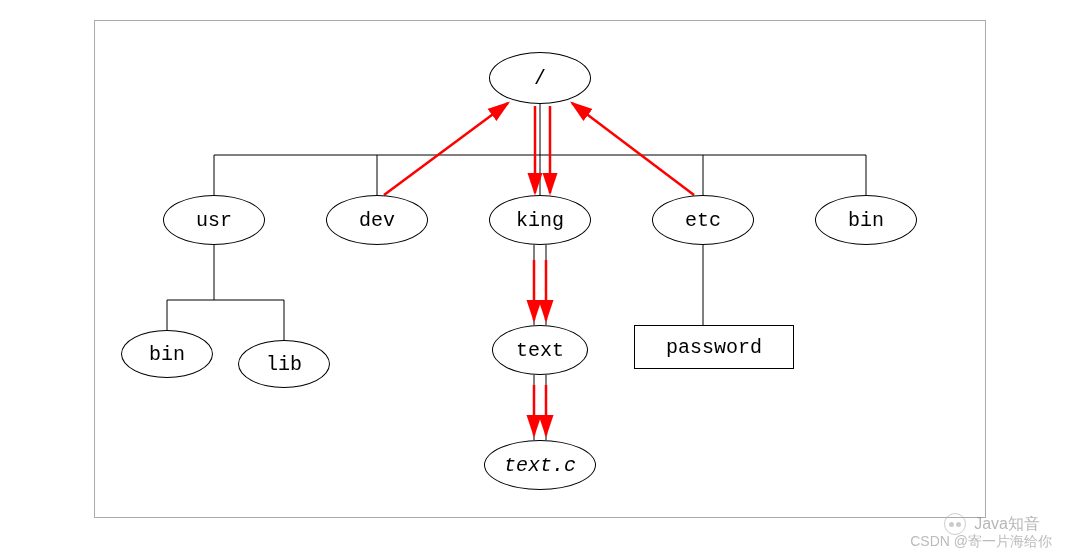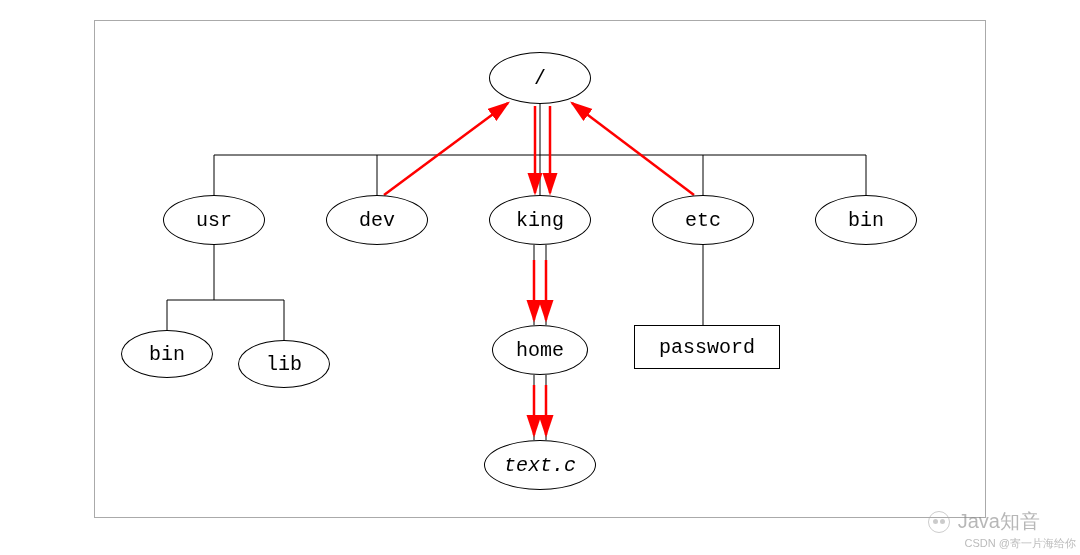--- a/index.html
+++ b/index.html
@@ -34,33 +34,33 @@
       justify-content: center;
       font-size: 20px;
       background: #fff;
     }
     .ellipse { border-radius: 50%; }
     .rect { }
     .watermark-java {
       position: absolute;
       right: 40px;
       bottom: 20px;
-      font-size: 20px;
+      font-size: 16px;
       color: #888;
       font-family: Arial, sans-serif;
       opacity: 0.6;
       display: flex;
       align-items: center;
       gap: 8px;
     }
     .watermark-csdn {
       position: absolute;
-      right: 4px;
+      right: 28px;
       bottom: 4px;
-      font-size: 11px;
+      font-size: 14px;
       color: #bbb;
       font-family: Arial, sans-serif;
       text-align: center;
     }
     .wm-logo {
       width: 22px; height: 22px; border-radius: 50%;
       border: 1px solid #aaa; position: relative;
       display:flex; align-items:center; justify-content:center;
     }
     .wm-logo::before, .wm-logo::after {
@@ -145,28 +145,28 @@
 
 <div class="node ellipse" style="left: calc(94px + 27px); top: calc(20px + 310px); width: 92px; height: 48px;">
   <span>bin</span>
 </div>
 
 <div class="node ellipse" style="left: calc(94px + 144px); top: calc(20px + 320px); width: 92px; height: 48px; text-align: center;">
   <span>lib</span>
 </div>
 
 <div class="node ellipse" style="left: calc(94px + 398px); top: calc(20px + 305px); width: 96px; height: 50px;">
-  <span>home</span>
+  <span>text</span>
 </div>
 
 <div class="node ellipse" style="left: calc(94px + 390px); top: calc(20px + 420px); width: 112px; height: 50px; font-style: italic;">
   <span>text.c</span>
 </div>
 
-<div class="node rect" style="left: calc(94px + 540px); top: calc(20px + 305px); width: 146px; height: 44px; align-items: center;">
+<div class="node rect" style="left: calc(94px + 540px); top: calc(20px + 305px); width: 160px; height: 44px; align-items: center;">
   <span>password</span>
 </div>
 
 <div class="watermark-java">
   <span class="wm-logo"></span>
   <span>Java知音</span>
 </div>
 <div class="watermark-csdn">
   <span>CSDN @寄一片海给你</span>
 </div>

